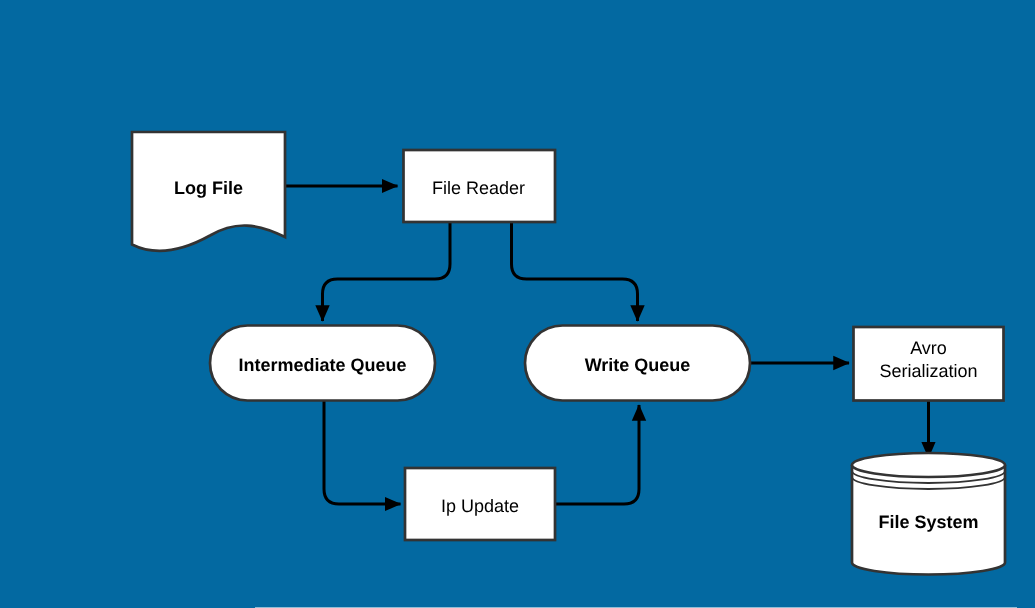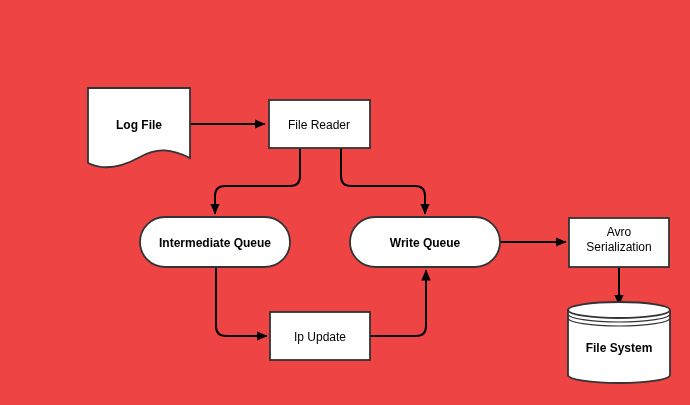--- a/index.html
+++ b/index.html
@@ -4,21 +4,21 @@
 <style>
   html, body {
     margin: 0;
     padding: 0;
     background: #ffffff;
   }
   .canvas {
     position: relative;
     width: 690px;
     height: 405px;
-    background: #ef4444;
+    background: #0369a1;
     overflow: hidden;
   }
   svg { display: block; }
   .node-shape {
     fill: #ffffff;
   }
   .node-label {
     font-family: "Liberation Sans", "DejaVu Sans", sans-serif;
     font-size: 12px;
     fill: #000000;

